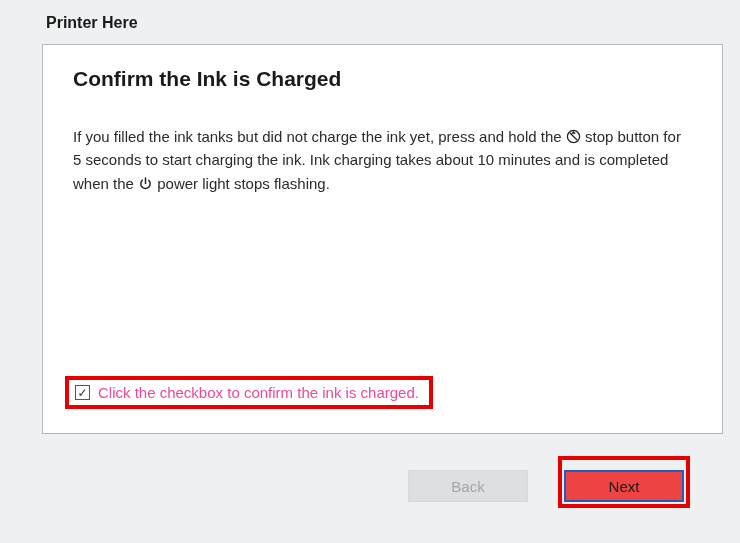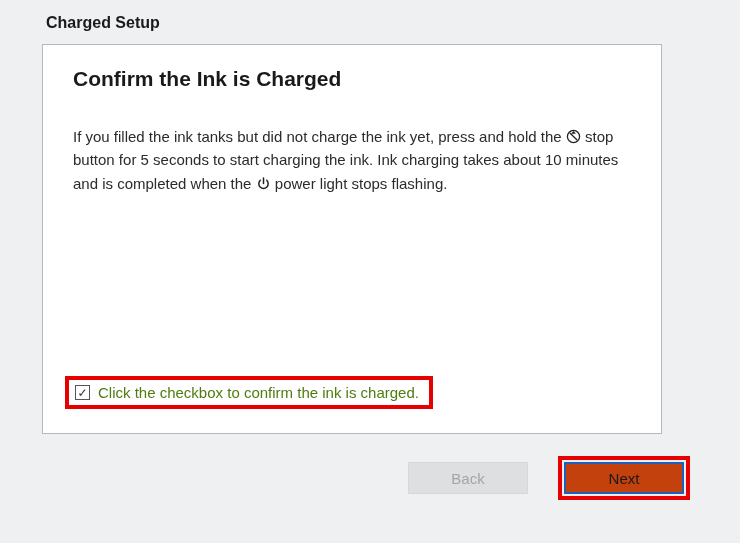--- a/index.html
+++ b/index.html
@@ -13,21 +13,21 @@
     .wrapper {
       padding: 12px 22px 20px 30px;
     }
     .window-title {
       font-size: 16px;
       font-weight: 700;
       margin: 2px 0 12px 16px;
       color: #1a1a1a;
     }
     .panel {
-      width: 620px;
+      width: 681px;
       height: 390px;
       background: #ffffff;
       border: 1px solid #b6b8ba;
       padding: 22px 34px 18px 30px;
       position: relative;
       margin-left: 12px;
     }
     .heading {
       font-size: 21px;
       font-weight: 700;
@@ -68,62 +68,63 @@
       align-items: center;
       justify-content: center;
       font-size: 12px;
       line-height: 1;
       color: #333;
       background: #fff;
       cursor: pointer;
     }
     .confirm-label {
       font-size: 15px;
-      color: #4d7c0f;
+      color: #ec4899;
     }
     .button-bar {
       display: flex;
       gap: 30px;
       justify-content: flex-end;
       margin: 22px 28px 0 0;
       align-items: center;
     }
     .btn {
       width: 120px;
       height: 32px;
       font-size: 15px;
       display: inline-flex;
       align-items: center;
       justify-content: center;
       border: 1px solid #a6a7a8;
       background: #e2e4e5;
       cursor: pointer;
       user-select: none;
+      margin-top: 8px;
     }
     .btn.disabled {
       background: #dddfe0;
       color: #a3a5a6;
       border-color: #d6d8d9;
       cursor: default;
     }
     .btn.primary {
-      background: #c2410c;
+      background: #ef4444;
       border: 2px solid #1f5dbf;
       color: #1a1a1a;
     }
     .btn-highlight-wrap {
       padding: 2px;
       border: 4px solid #e60000;
     }
   </style>
 </head>
 <body>
 
 <div class="wrapper">
-  <div class="window-title">Charged Setup</div>
+  <div class="window-title">Printer Here</div>
 
   <div class="panel">
     <div class="heading">Confirm the Ink is Charged</div>
 
     <div class="body-text">
       <p>
         <span>If you filled the ink tanks but did not charge the ink yet, press and hold the </span><span class="inline-icon"><svg viewBox="0 0 16 16">
               <circle cx="8" cy="8" r="6.5" fill="none" stroke="#222" stroke-width="1.4"></circle>
               <path d="M4.2 4.2 L11.8 11.8 Z" stroke="#222" stroke-width="1.4"></path>
               <path d="M8 2 L5.4 5 L10.6 5 Z" fill="#222"></path>

